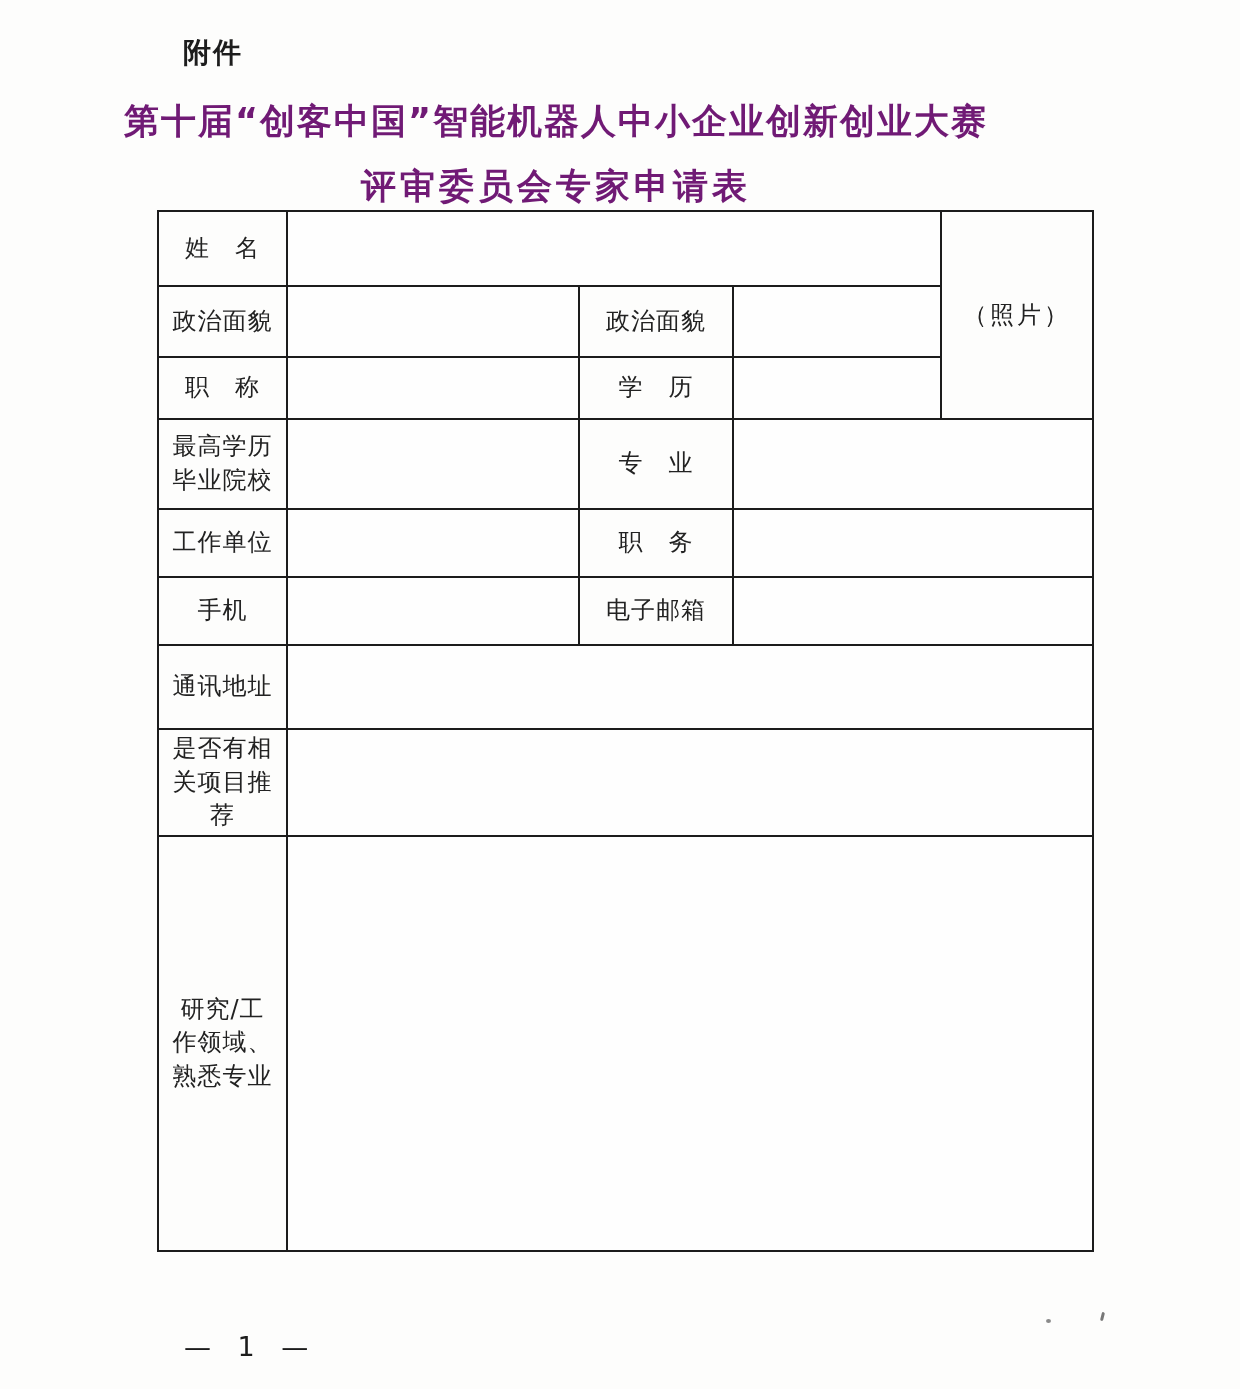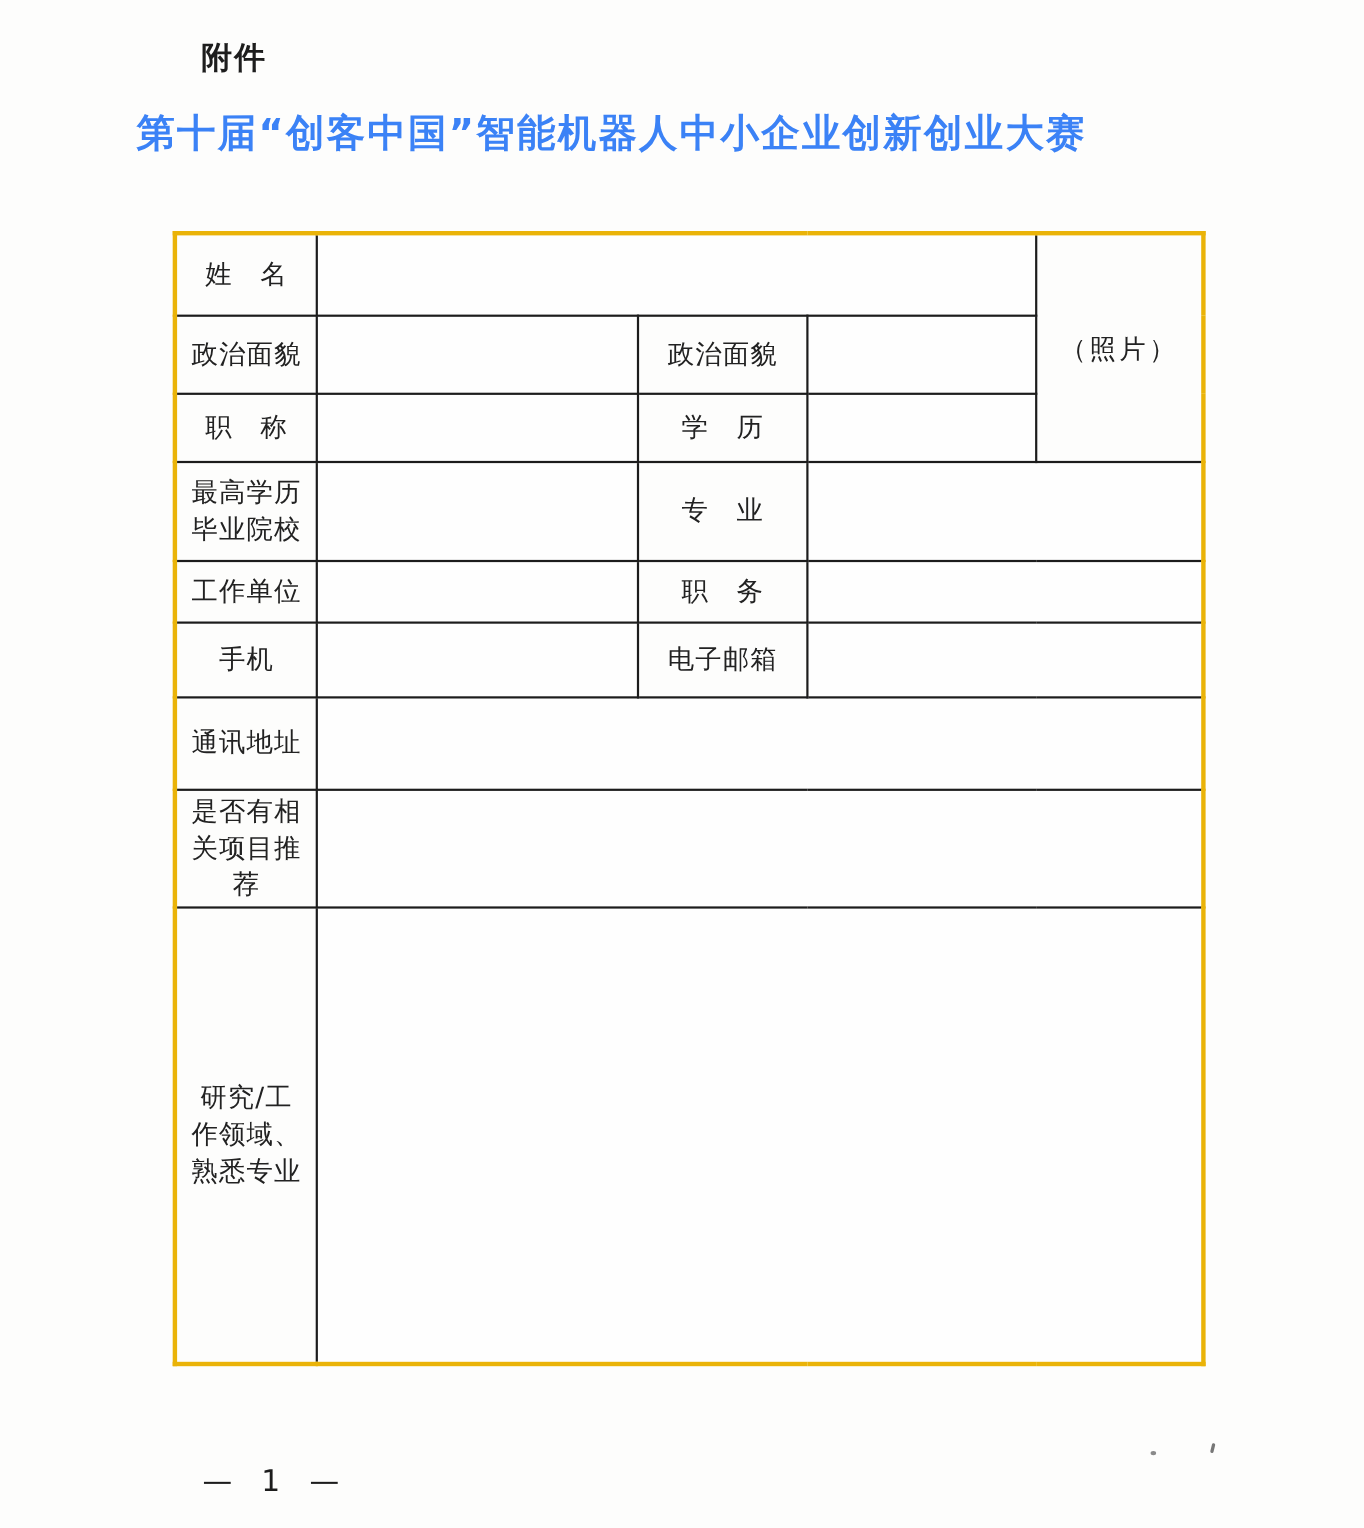--- a/index.html
+++ b/index.html
@@ -20,33 +20,33 @@
     font-size: 28px;
     font-weight: 700;
     letter-spacing: 2px;
   }
   .title {
     position: absolute;
     left: 0;
     width: 1112px;
     text-align: center;
     font-weight: 700;
-    color: #3b82f6;
+    color: #701a75;
   }
   .title-line1 { top: 98px;  font-size: 35px; letter-spacing: 2px; }
   .title-line2 { top: 163px; font-size: 35px; letter-spacing: 4px; }
 
   table.form {
     position: absolute;
     left: 157px;
     top: 210px;
     width: 935px;
     border-collapse: collapse;
     table-layout: fixed;
-    border: 4px solid #eab308;
+    border: 2px solid #eab308;
   }
   col.c1 { width: 129px; }
   col.c2 { width: 292px; }
   col.c3 { width: 154px; }
   col.c4 { width: 208px; }
   col.c5 { width: 152px; }
 
   table.form td {
     border: 2px solid #1c1c1c;
     font-size: 24px;
@@ -60,21 +60,21 @@
     letter-spacing: 1px;
     padding: 2px 6px;
   }
   td.value { background: #fefefe; }
   td.photo { font-size: 24px; letter-spacing: 3px; }
 
   tr.r1 td { height: 75px; }
   tr.r2 td { height: 71px; }
   tr.r3 td { height: 62px; }
   tr.r4 td { height: 90px; }
-  tr.r5 td { height: 56px; }
+  tr.r5 td { height: 68px; }
   tr.r6 td { height: 68px; }
   tr.r7 td { height: 84px; }
   tr.r8 td { height: 103px; }
   tr.r9 td { height: 415px; }
 
   .pagenum {
     position: absolute;
     left: 184px;
     top: 1331px;
     font-size: 27px;
@@ -85,20 +85,21 @@
   .speck-1 { left: 1046px; top: 1319px; width: 5px; height: 4px; border-radius: 50%; }
   .speck-2 { left: 1101px; top: 1312px; width: 3px; height: 9px; border-radius: 2px; transform: rotate(14deg); background: #777; }
 </style>
 </head>
 <body>
 
 <div class="page">
 
   <div class="attachment">附件</div>
   <div class="title title-line1">第十届“创客中国”智能机器人中小企业创新创业大赛</div>
+  <div class="title title-line2">评审委员会专家申请表</div>
 
   <table class="form">
     <colgroup>
       <col class="c1">
         <col class="c2">
         <col class="c3">
         <col class="c4">
         <col class="c5">
     </colgroup>
     <tbody>

